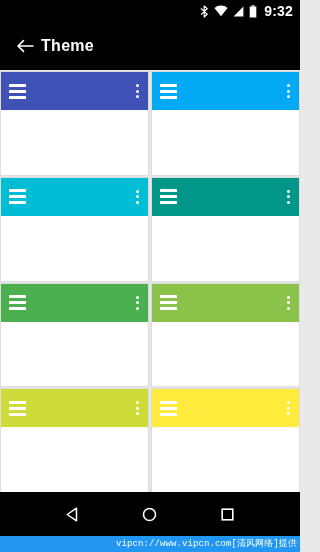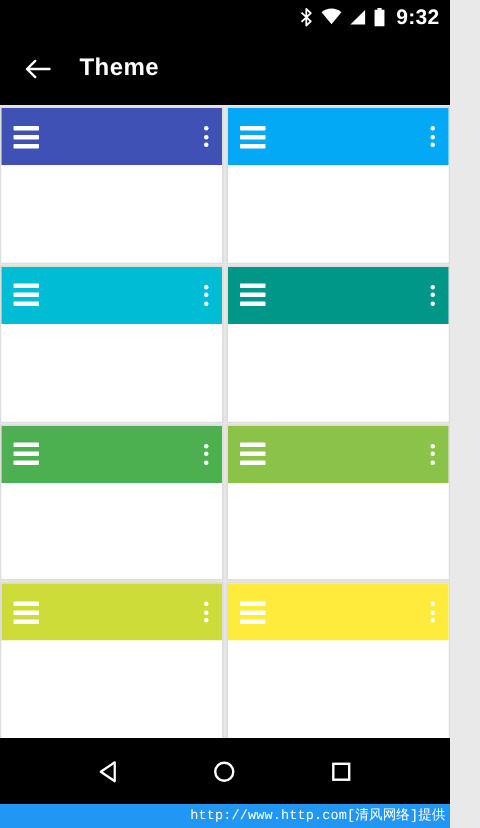--- a/index.html
+++ b/index.html
@@ -20,21 +20,21 @@
   }
   .st-icon { display:flex; align-items:center; justify-content:center; }
   .st-clock {
     color:#fff; font-size:14px; font-weight:bold; letter-spacing:0.2px;
     line-height:1; margin-left:2px;
   }
 
   
   .appbar {
     height:48px; flex:0 0 48px; background:#000;
-    display:flex; align-items:center; padding-left:15px; gap:18px;
+    display:flex; align-items:center; padding-left:15px; gap:6px;
   }
   .back-arrow { width:20px; height:20px; display:block; }
   .appbar-title {
     color:#fff; font-size:16px; font-weight:bold; letter-spacing:0.3px;
   }
 
   
   .content {
     flex:1 1 auto; background:#e6e6e6;
     padding:2px 1px 0 1px;
@@ -262,16 +262,16 @@
       </svg>
     </span>
     <span class="nav-btn">
       <svg width="17" height="17" viewBox="0 0 17 17">
         <rect x="3.2" y="3.2" width="10.6" height="10.6" fill="none" stroke="#fff" stroke-width="1.6"></rect>
       </svg>
     </span>
   </div>
 
   <div class="watermark">
-    <span>http://www.http.com[清风网络]提供</span>
+    <span>vipcn://www.vipcn.com[清风网络]提供</span>
   </div>
 
 </div>
 
 </body></html>

